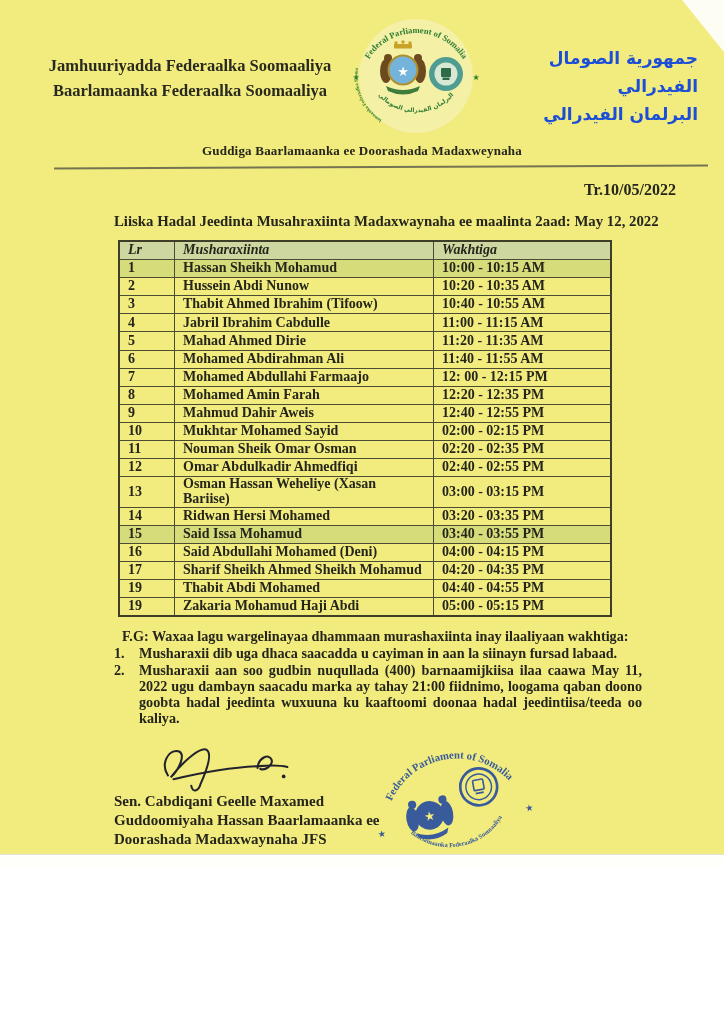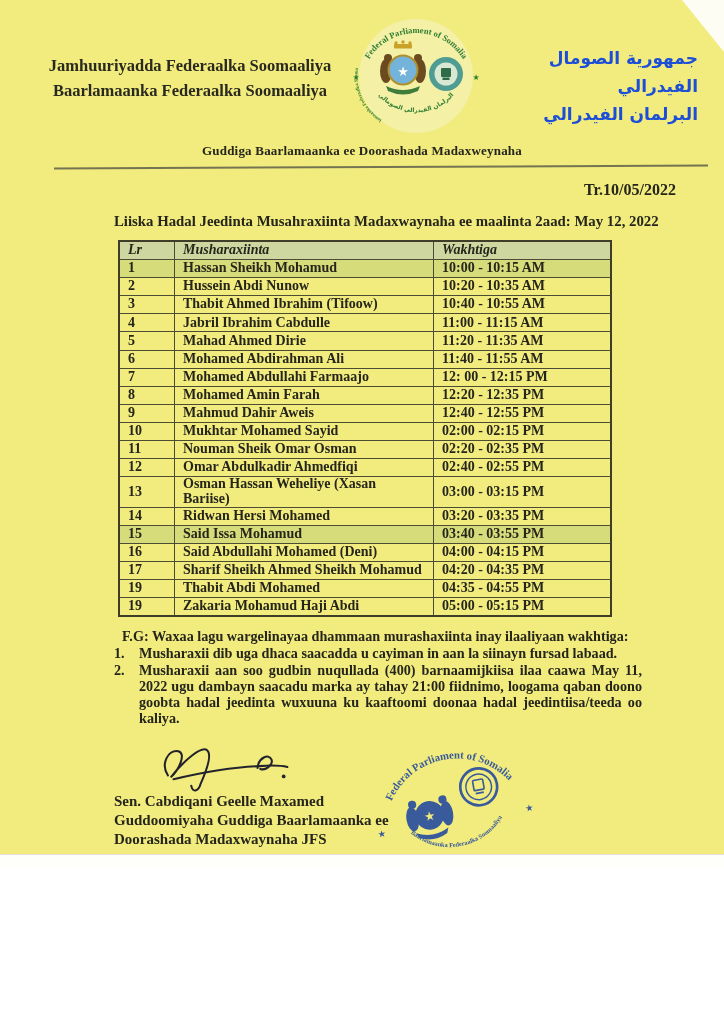--- a/index.html
+++ b/index.html
@@ -207,21 +207,21 @@
       <td class="c-time">04:00 - 04:15 PM</td>
     </tr>
         <tr>
       <td class="c-no">17</td>
       <td class="c-name">Sharif Sheikh Ahmed Sheikh Mohamud</td>
       <td class="c-time">04:20 - 04:35 PM</td>
     </tr>
         <tr>
       <td class="c-no">19</td>
       <td class="c-name">Thabit Abdi Mohamed</td>
-      <td class="c-time">04:35 - 04:55 PM</td>
+      <td class="c-time">04:40 - 04:55 PM</td>
     </tr>
         <tr>
       <td class="c-no">19</td>
       <td class="c-name">Zakaria Mohamud Haji Abdi</td>
       <td class="c-time">05:00 - 05:15 PM</td>
     </tr>
       </tbody>
   </table>
 
   <div class="notes">
@@ -240,21 +240,21 @@
     <svg class="sig-scribble" viewBox="0 0 180 60">
       <g stroke="#23232e" stroke-width="2.2" fill="none" stroke-linecap="round">
         <path d="M16 38 C8 26 16 10 27 12 C36 14 28 32 19 40 C33 22 52 6 58 11 C64 16 55 38 51 47 C49 55 42 57 41 49"></path>
         <path d="M22 42 C52 35 84 29 114 28 C126 27 136 27 144 29"></path>
         <path d="M112 30 C113 19 124 14 127 21 C129 27 120 33 115 31"></path>
       </g>
       <circle cx="140" cy="39" r="2" fill="#23232e"></circle>
     </svg>
     <div class="sig-lines">
       <div>Sen. Cabdiqani Geelle Maxamed</div>
-      <div>Guddoomiyaha Guddiga Baarlamaanka ee</div>
+      <div>Guddoomiyaha Hassan Baarlamaanka ee</div>
       <div>Doorashada Madaxwaynaha JFS</div>
     </div>
 
     <svg class="stamp" viewBox="0 0 170 160">
       <defs>
         <path id="sArcTop" d="M 15 98 A 70 70 0 0 1 155 98"></path>
         <path id="sArcBottom" d="M 32 82 A 60 60 0 0 0 138 82"></path>
       </defs>
       <text font-family="Liberation Serif,serif" font-size="10.5" font-weight="bold" fill="#2b4f9e">
         <textPath href="#sArcTop" startOffset="50%" text-anchor="middle">Federal Parliament of Somalia</textPath>

